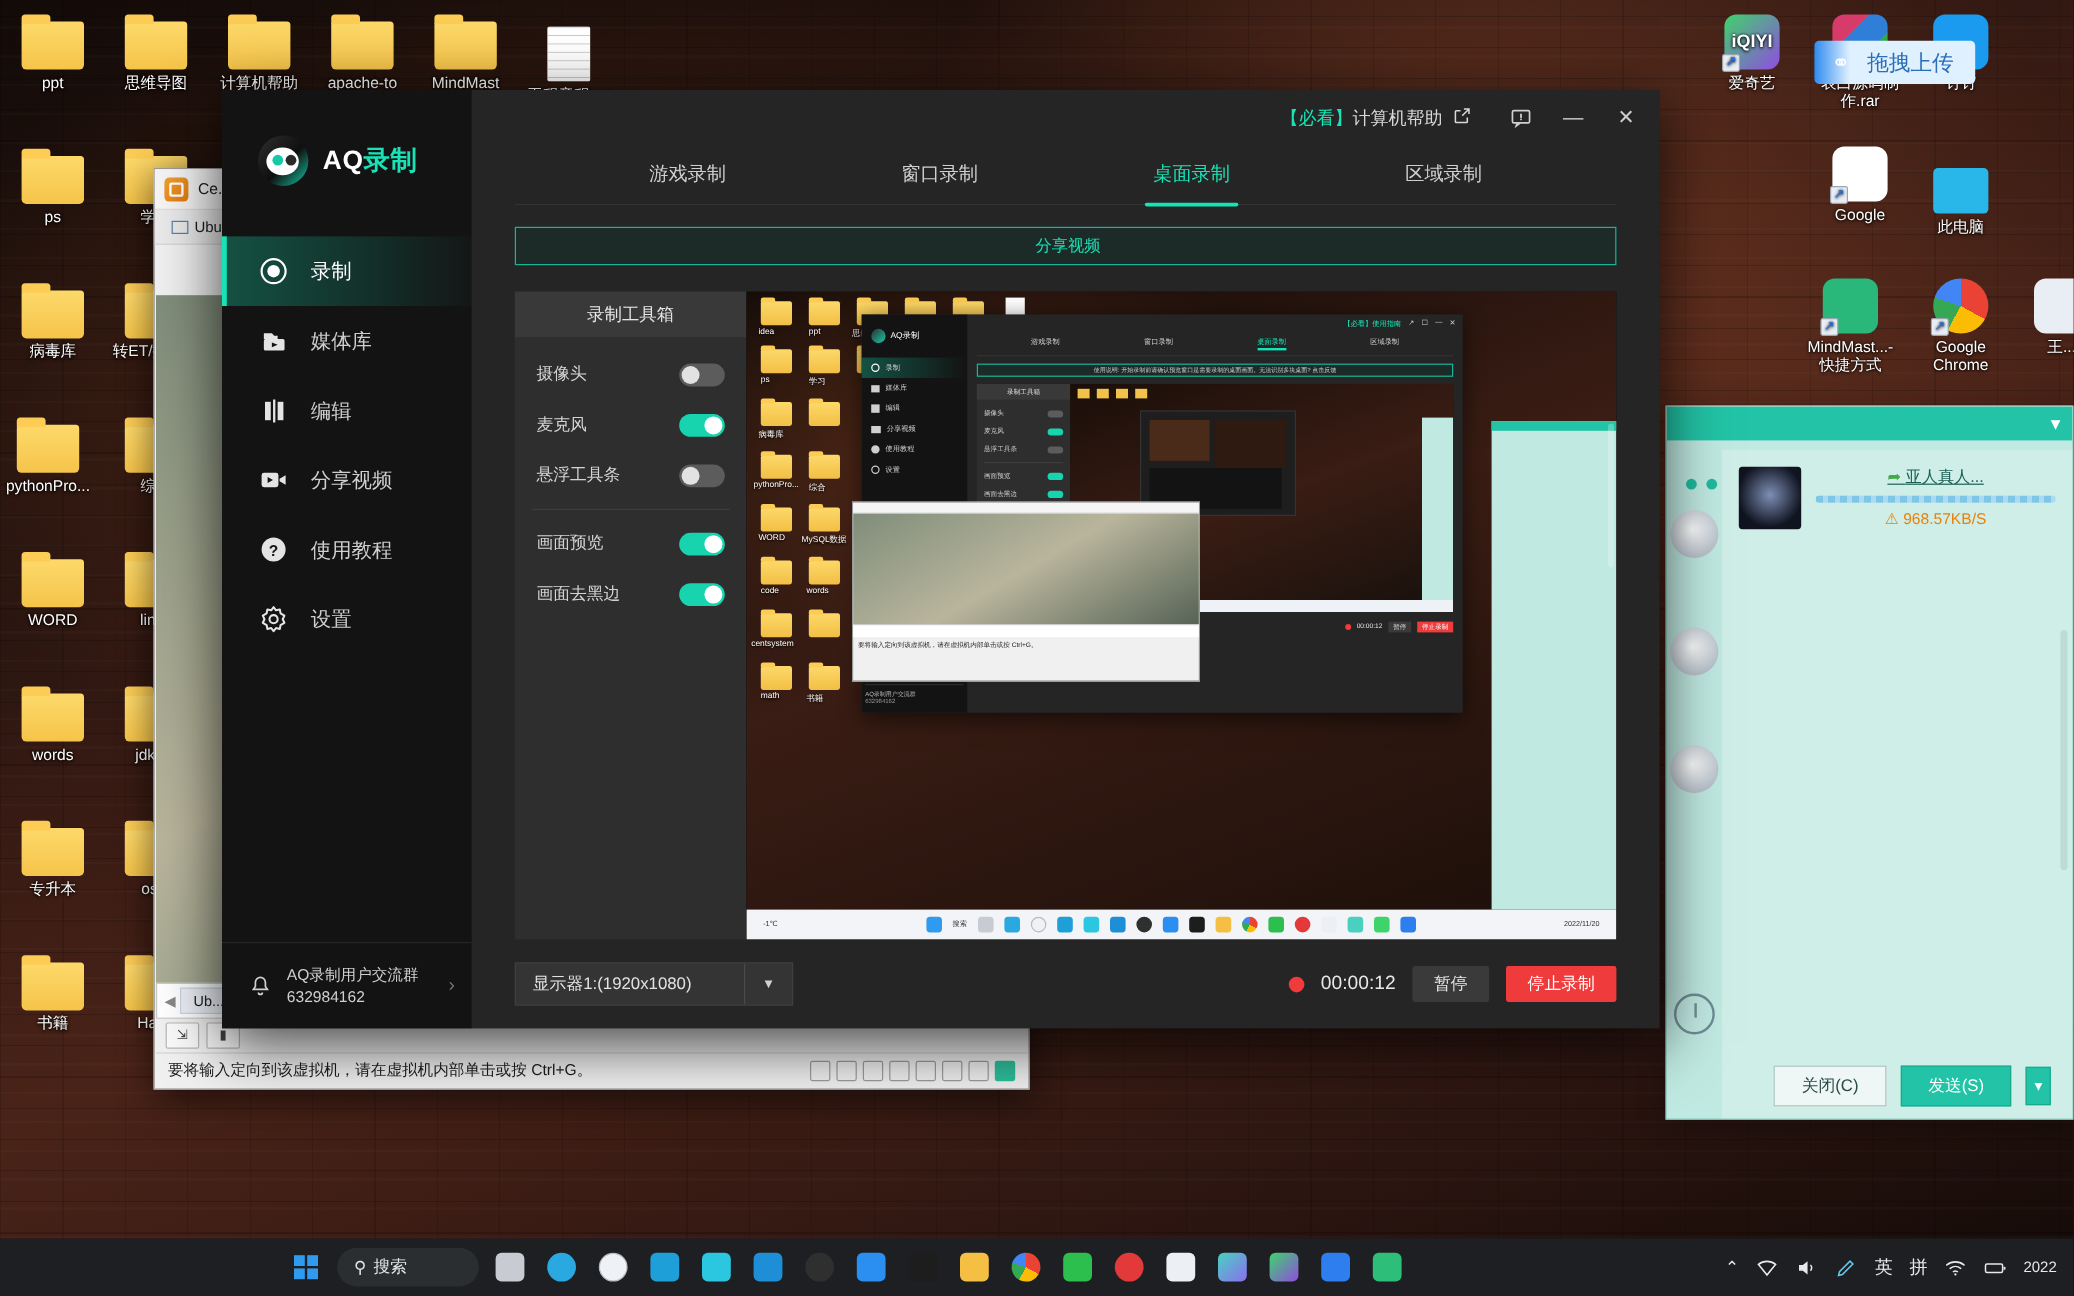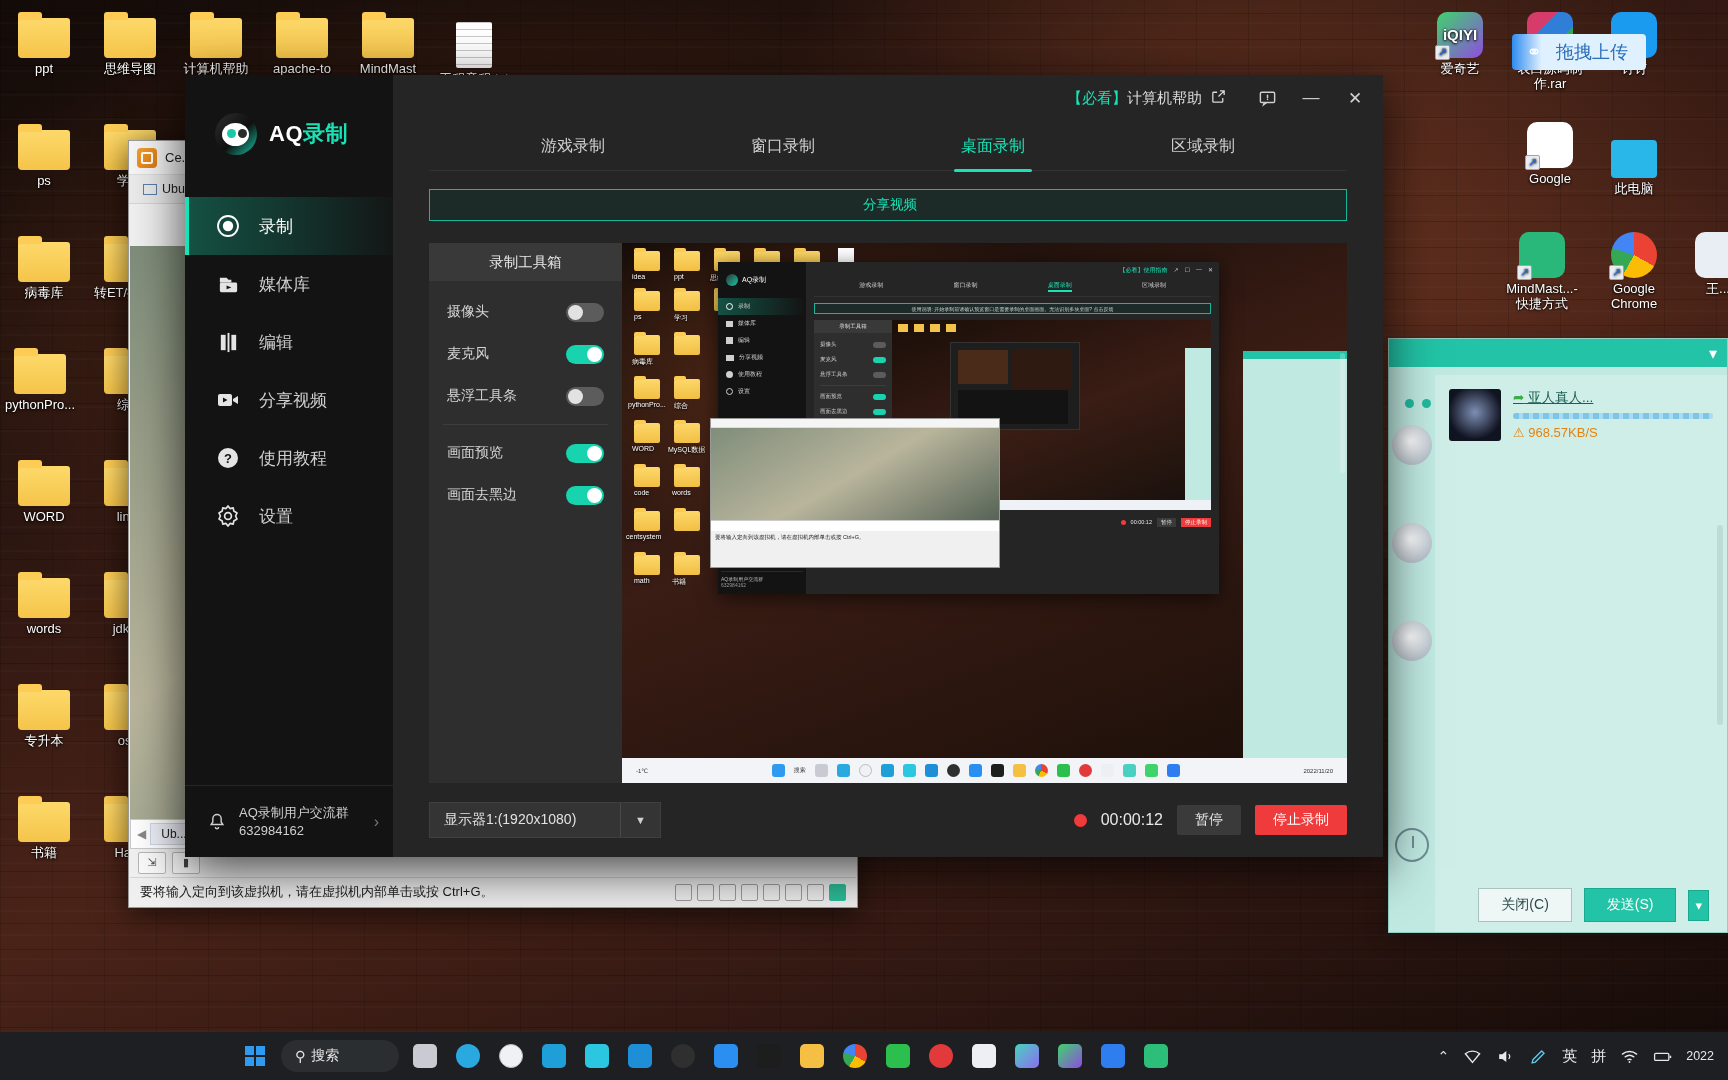--- a/index.html
+++ b/index.html
@@ -93,21 +93,21 @@
     overflow:hidden;
   }
   #qq-top{height:28px;background:#22c3a6;display:flex;align-items:center;justify-content:flex-end;padding-right:10px;color:#fff;}
   #qq-dots{position:absolute;left:16px;top:60px;display:flex;gap:8px;}
   #qq-dots i{width:9px;height:9px;border-radius:50%;background:#1fb99e;display:block;}
   #qq-transfer{position:absolute;left:46px;top:36px;right:0;bottom:0;background:#cfeee7;}
   #qq-thead{display:flex;align-items:center;gap:10px;padding:10px 14px;border-bottom:1px solid #a9ddd3;color:#1b4f48;font-size:17px;}
   #qq-thead .x{margin-left:4px;color:#4a7f78;font-size:15px;}
   #qq-item{display:flex;gap:12px;padding:14px;}
   #qq-thumb{width:52px;height:52px;border-radius:3px;background:radial-gradient(circle at 50% 45%, #7d8fb5, #101320 70%);flex:none;}
-  #qq-meta{flex:1;min-width:0;}
+  #qq-meta{flex:1;min-width:0;text-align:center;}
   #qq-name{color:#1b5f55;font-size:13.5px;text-decoration:underline;white-space:nowrap;overflow:hidden;}
   #qq-bar{height:6px;background:#9fd3ea;margin:6px 0;border-radius:3px;background-image:repeating-linear-gradient(90deg,#7fc6e6 0 6px,#a9dcf0 6px 10px);}
   #qq-speed{color:#e8820c;font-size:13px;}
   #qq-avatars{position:absolute;left:0;top:86px;width:46px;}
   .qqav{width:40px;height:40px;border-radius:50%;margin:0 auto 58px;background:radial-gradient(circle at 45% 40%,#fff,#b9c3cc 70%);}
   #qq-clock{position:absolute;left:6px;bottom:70px;width:34px;height:34px;border-radius:50%;border:2px solid #6e8c95;}
   #qq-clock::after{content:"";position:absolute;left:15px;top:6px;width:2px;height:12px;background:#6e8c95;}
   #qq-actions{position:absolute;right:18px;bottom:10px;display:flex;gap:12px;align-items:center;}
   .qqbtn{padding:7px 22px;border:1px solid #a9c3bf;background:#eef7f5;color:#2b4b47;font-size:14px;}
   .qqbtn.primary{background:#22c3a6;border-color:#1aa98e;color:#fff;}

